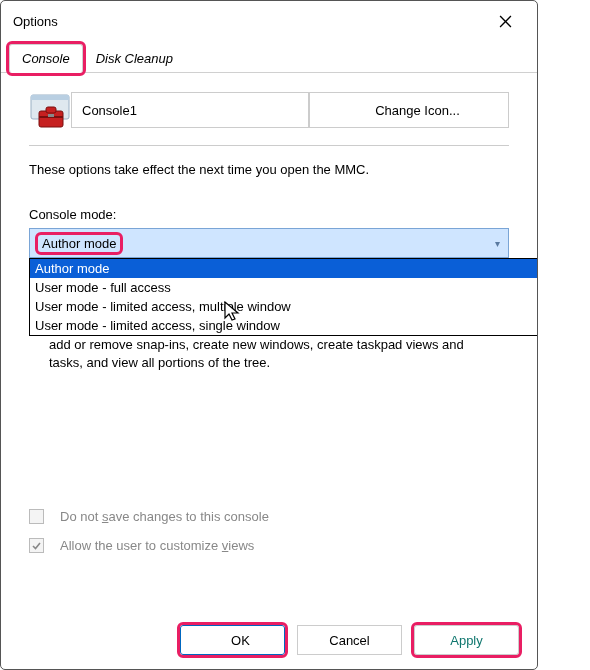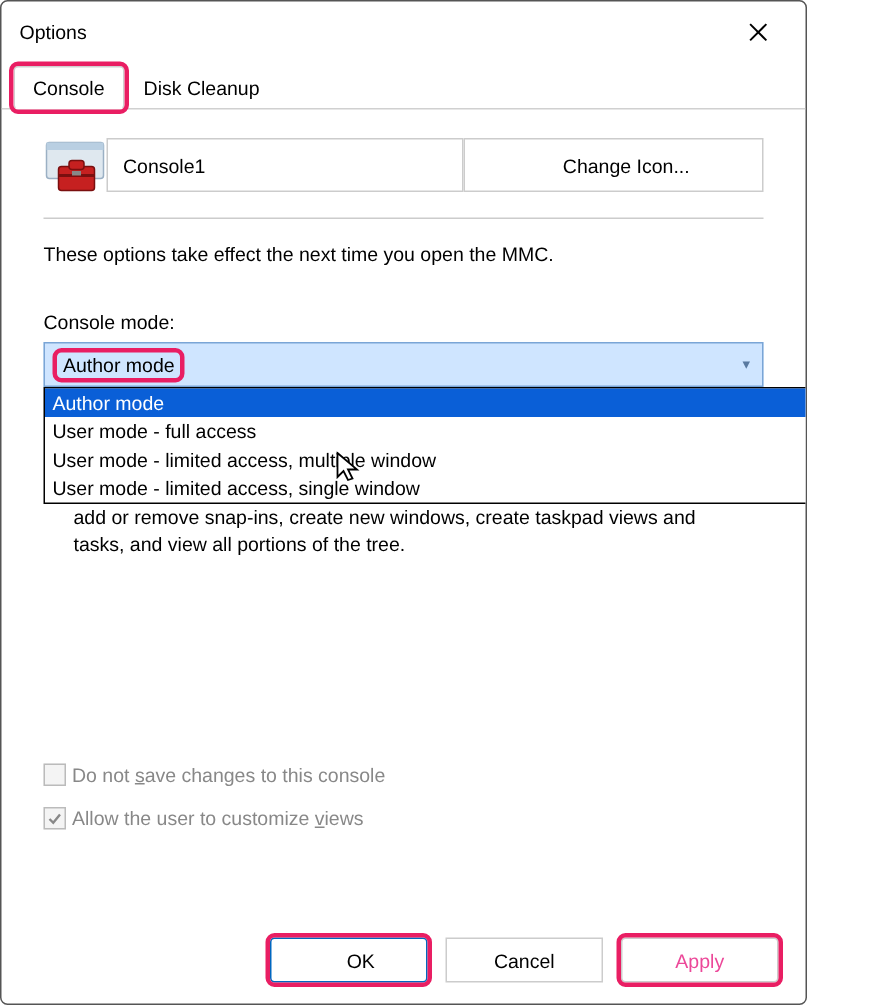--- a/index.html
+++ b/index.html
@@ -51,20 +51,21 @@
       border-bottom: 1px solid #d0d0d0;
       margin-top: 4px;
     }
     .tab {
       padding: 6px 12px 6px 12px;
       font-size: 13px;
       border: 1px solid transparent;
       border-bottom: none;
       position: relative;
       top: 1px;
+      font-style: italic;
     }
     .tab.active {
       border: 1px solid #d0d0d0;
       border-bottom: 1px solid #fff;
       background: #fff;
       border-top-left-radius: 3px;
       border-top-right-radius: 3px;
     }
     .highlight-red {
       outline: 3px solid #e91e63;
@@ -162,21 +163,21 @@
       position: absolute;
       top: 108px;
       left: 20px;
       right: 20px;
       font-size: 13px;
       line-height: 1.35;
     }
     .check-row {
       display: flex;
       align-items: center;
-      gap: 4px;
+      gap: 16px;
       color: #888;
       margin-top: 8px;
     }
     .check-box {
       width: 15px;
       height: 15px;
       border: 1px solid #bbb;
       background: #f4f4f4;
       display: flex;
       align-items: center;
@@ -198,21 +199,21 @@
       display: flex;
       align-items: center;
       justify-content: center;
       cursor: pointer;
     }
     .btn.default {
       border: 1.5px solid #0067c0;
       padding-left: 16px;
     }
     .btn.disabled {
-      color: #ec4899;
+      color: #0f766e;
     }
     .cursor-svg {
       position: absolute;
       left: 223px;
       top: 300px;
       z-index: 50;
       pointer-events: none;
     }
     .checks-block {
       position: absolute;

